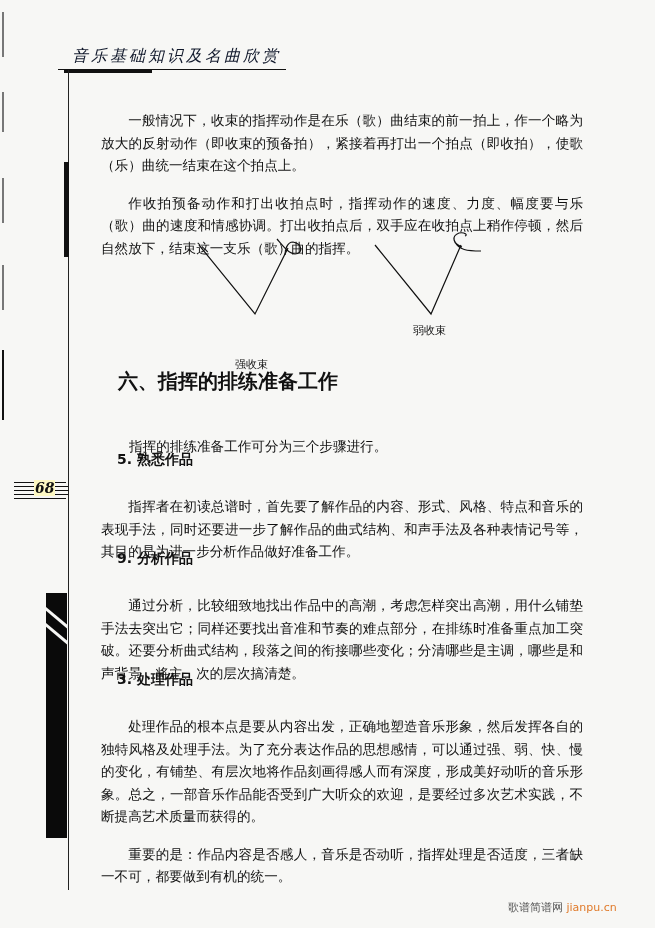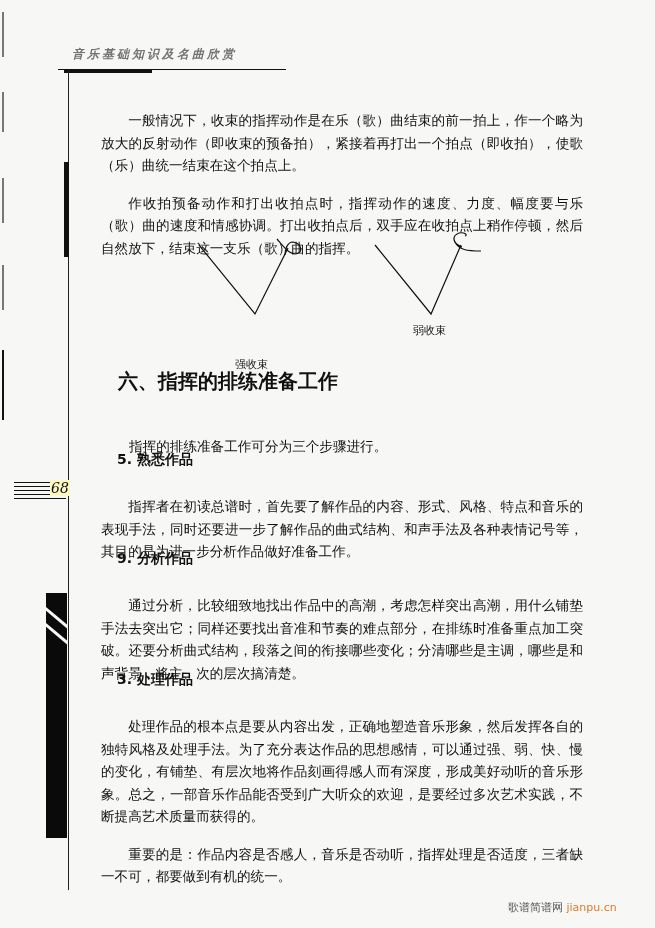--- a/index.html
+++ b/index.html
@@ -5,34 +5,34 @@
   html, body { margin: 0; padding: 0; }
   body {
     width: 655px; height: 928px; position: relative; overflow: hidden;
     background: #f7f7f5;
     font-family: "DejaVu Sans", "Liberation Sans", sans-serif;
     color: #111;
   }
   .edge-mark { position: absolute; left: 2px; width: 2px; background: #777; }
   .header-title {
     position: absolute; left: 72px; top: 46px;
-    font-family: "DejaVu Serif", serif; font-weight: bold; font-style: italic;
-    font-size: 12px; letter-spacing: 3px; color: #737373;
+    font-family: "DejaVu Serif", serif; font-weight: normal; font-style: italic;
+    font-size: 16px; letter-spacing: 3px; color: #0f172a;
   }
   .header-rule { position: absolute; left: 58px; top: 69px; width: 228px; height: 1px; background: #111; }
   .header-bar { position: absolute; left: 64px; top: 69px; width: 88px; height: 4px; background: #111; }
   .vline { position: absolute; left: 68px; top: 70px; width: 1px; height: 820px; background: #222; }
   .vbar1 { position: absolute; left: 64px; top: 162px; width: 5px; height: 95px; background: #111; }
   .deco-bottom { position: absolute; left: 46px; top: 593px; width: 21px; height: 245px; background: #0a0a0a; overflow: hidden; }
   .deco-bottom .stripe { position: absolute; left: -10px; width: 50px; height: 3px; background: #f7f7f5; transform: rotate(40deg); transform-origin: left center; }
   .page-num-wrap { position: absolute; left: 14px; top: 478px; width: 55px; height: 22px; }
   .page-num-wrap .ln { position: absolute; left: 0; height: 1px; background: #111; }
   .page-num {
-    position: absolute; left: 36px; top: 2px;
-    font-family: "DejaVu Serif", serif; font-style: italic; font-weight: normal;
+    position: absolute; left: 20px; top: 2px;
+    font-family: "DejaVu Serif", serif; font-style: italic; font-weight: bold;
     font-size: 14px; background: #fef9c3; padding: 0 1px;
   }
   .text { position: absolute; left: 86px; width: 512px; font-size: 13.6px; line-height: 22.5px; text-align: justify; }
   .text p { margin: 15px; text-indent: 2em; }
   .figure { position: absolute; left: 185px; top: 228px; width: 320px; height: 120px; }
   .fig-cap { position: absolute; font-size: 11px; }
   .section-title { position: absolute; left: 118px; top: 368px; font-size: 20px; font-weight: bold; letter-spacing: 0px; }
   .subhead { position: absolute; left: 117px; font-size: 14px; font-weight: bold; }
   .watermark { position: absolute; left: 508px; top: 900px; font-size: 11px; color: #555; }
   .watermark .dom { color: #e07a2a; }

